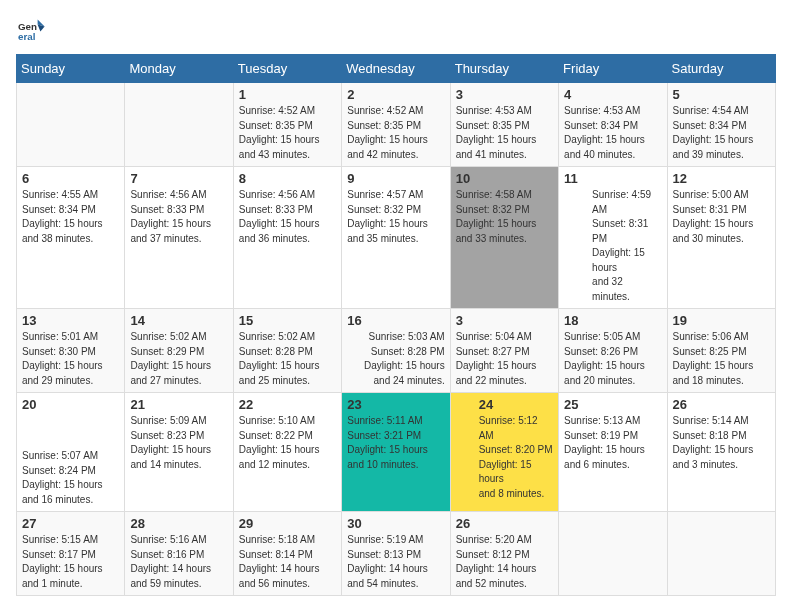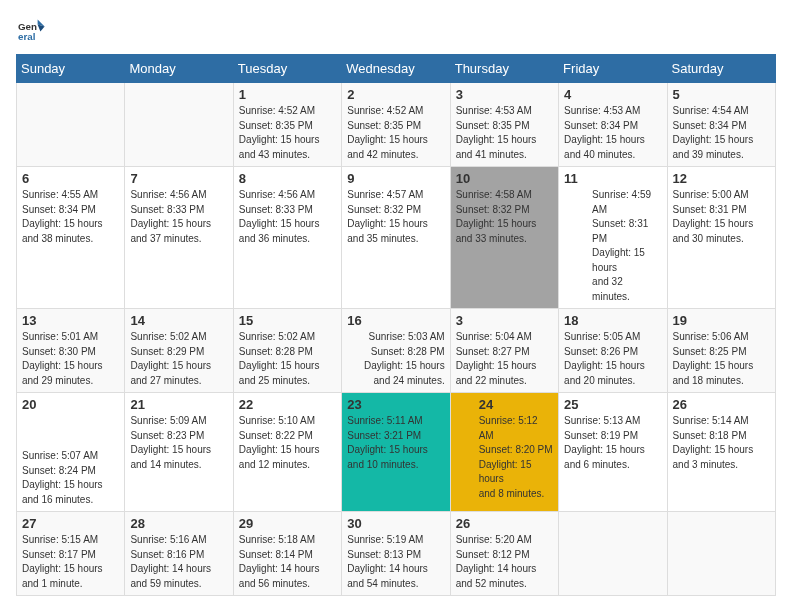--- a/index.html
+++ b/index.html
@@ -291,21 +291,21 @@
 Daylight: 15 hours
 and 12 minutes.</div>
         </td>
         <td style="background-color: #14b8a6;">
           <span class="day-num">23</span>
           <div class="day-info" style="white-space: pre-line;">Sunrise: 5:11 AM
 Sunset: 3:21 PM
 Daylight: 15 hours
 and 10 minutes.</div>
         </td>
-        <td style="background-color: #eab308; padding-left: 28px;">
+        <td style="background-color: #fde047; padding-left: 28px;">
           <span class="day-num">24</span>
           <div class="day-info" style="white-space: pre-line;">Sunrise: 5:12 AM
 Sunset: 8:20 PM
 Daylight: 15 hours
 and 8 minutes.</div>
         </td>
         <td style="background-color: rgb(255, 255, 255);">
           <span class="day-num">25</span>
           <div class="day-info" style="white-space: pre-line;">Sunrise: 5:13 AM
 Sunset: 8:19 PM

